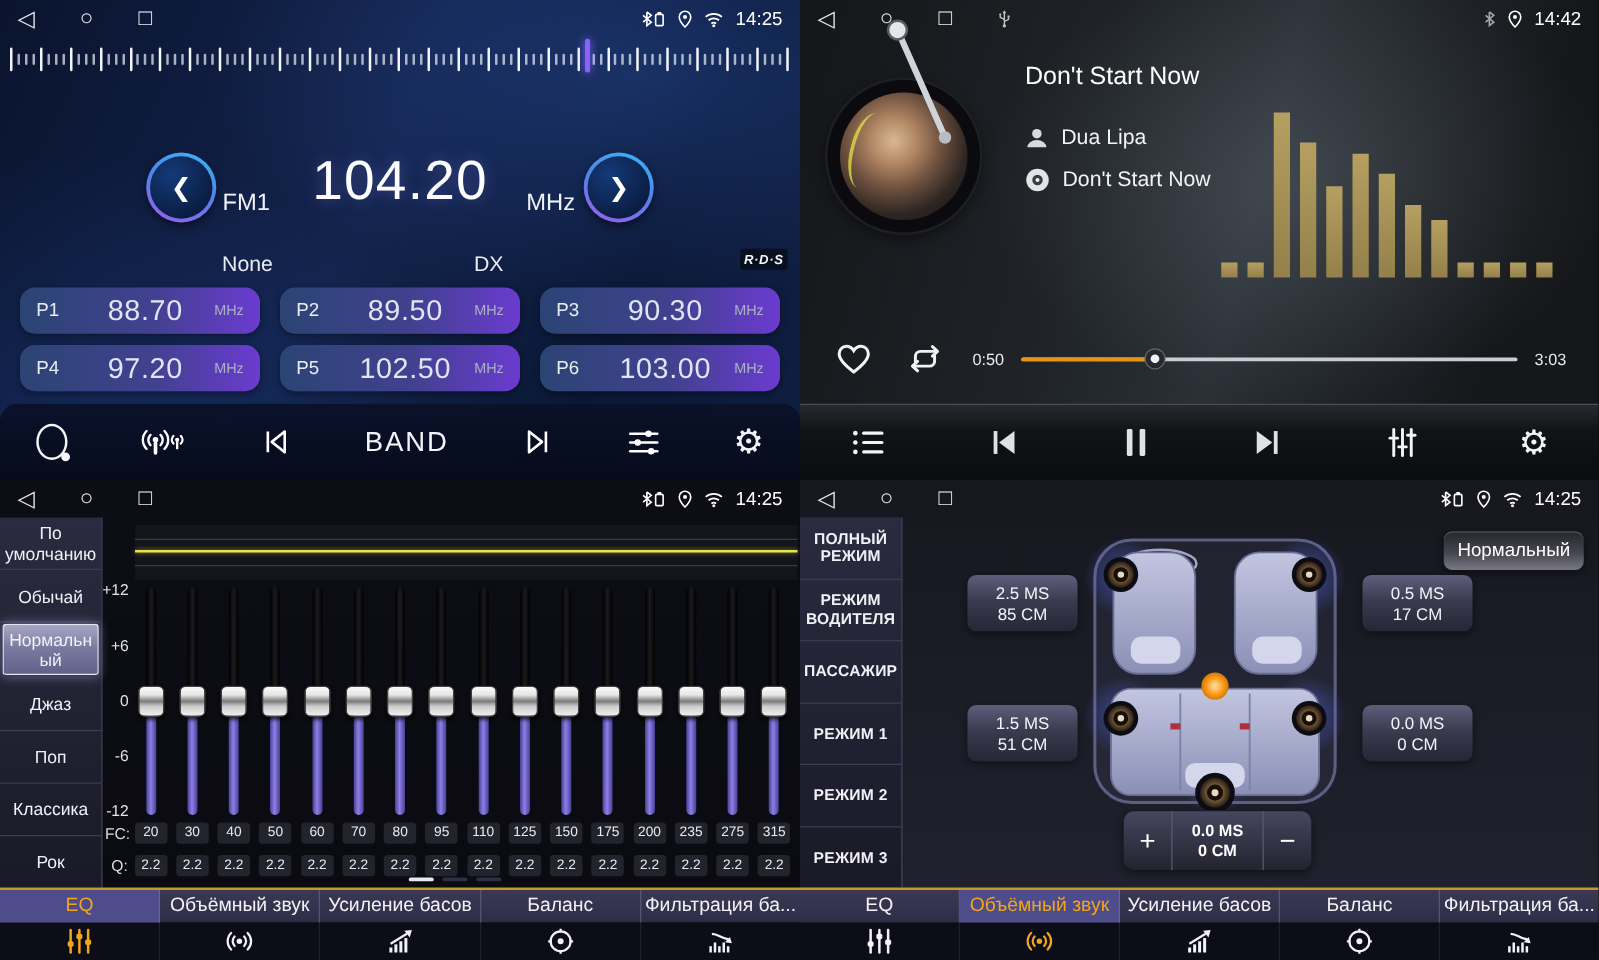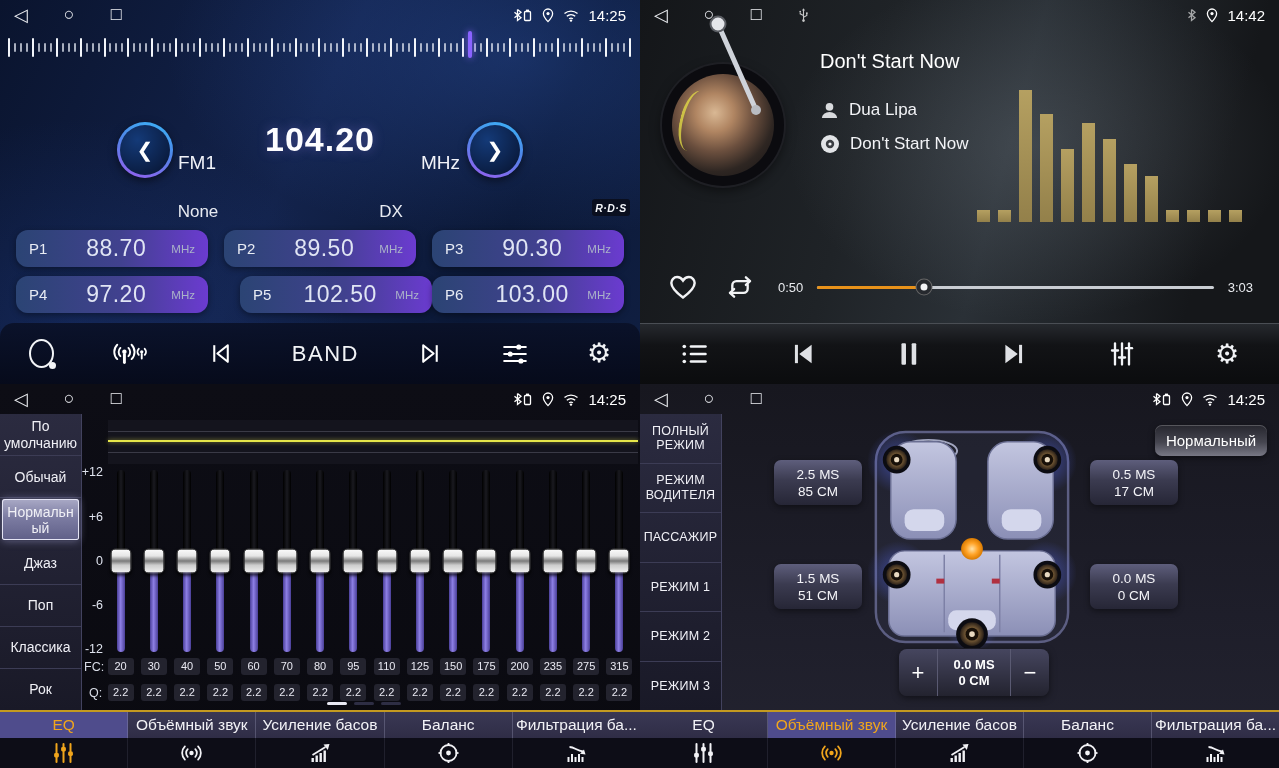--- a/index.html
+++ b/index.html
@@ -27,31 +27,31 @@
   .freq-scale{position:absolute;left:8px;right:8px;top:34px;height:26px;display:flex;justify-content:space-between;align-items:center}
   .tick{width:2px;height:9px;background:rgba(235,240,250,.7);border-radius:1px}
   .tick.major{height:19px;background:#f2f5fa}
   .freq-indicator{position:absolute;left:468px;top:31px;width:4px;height:27px;border-radius:2px;background:#8a63ff;box-shadow:0 0 7px #8a63ff;z-index:3}
   .freq-labels{position:absolute;left:8px;right:8px;top:63px;display:flex;justify-content:space-between;padding:0 12px;font-size:13px;color:#d6dcea}
   .tune-btn{position:absolute;width:56px;height:56px;border-radius:50%;padding:3px;background:linear-gradient(200deg,#39b6f8 0%,#4f86e8 45%,#9a5cf0 100%);box-shadow:0 3px 8px rgba(0,0,0,.5)}
   .tune-btn .inner{width:100%;height:100%;border-radius:50%;background:radial-gradient(circle at 35% 30%,#143a78,#0a1c40 75%);display:flex;align-items:center;justify-content:center;font-size:20px;color:#fff}
   #tune-down{left:117px;top:122px}
   #tune-up{left:467px;top:122px}
   .band-name{position:absolute;left:178px;top:152px;font-size:19px;color:#f0f2f8}
-  .freq-big{position:absolute;left:220px;top:120px;width:200px;text-align:center;font-size:34px;font-weight:bold;letter-spacing:1px;color:#fdfdff;text-shadow:0 0 12px rgba(160,140,255,.35)}
+  .freq-big{position:absolute;left:220px;top:120px;width:200px;text-align:center;font-size:44px;font-weight:normal;letter-spacing:1px;color:#fdfdff;text-shadow:0 0 12px rgba(160,140,255,.35)}
   .freq-unit{position:absolute;left:421px;top:152px;font-size:19px;color:#f0f2f8}
   .band-extra{position:absolute;left:160px;top:202px;width:76px;text-align:center;font-size:17px;color:#e8ebf2}
   .dx-label{position:absolute;left:366px;top:202px;width:50px;text-align:center;font-size:17px;color:#e8ebf2}
   .rds-badge{position:absolute;left:592px;top:199px;width:38px;height:17px;background:#0a0f1f;border-radius:3px;display:flex;align-items:center;justify-content:center;font-size:10.5px;font-weight:bold;font-style:italic;color:#f4f6fa;letter-spacing:.5px}
   .preset{position:absolute;width:192px;height:37px;border-radius:12px;background:linear-gradient(90deg,#2b4474 0%,#41418f 55%,#6b3bd0 100%);display:flex;align-items:center;padding:0 13px;box-shadow:0 2px 6px rgba(0,0,0,.4)}
   .preset .pid{font-size:15px;color:#e8ecf4;width:32px}
   .preset .pfreq{flex:1;text-align:center;font-size:23px;color:#e0e5f4;letter-spacing:.5px}
   .preset .punit{font-size:11.5px;color:#aab2c8}
   #p1{left:16px;top:230px}#p2{left:224px;top:230px}#p3{left:432px;top:230px}
-  #p4{left:16px;top:276px}#p5{left:240px;top:276px}#p6{left:432px;top:276px}
+  #p4{left:16px;top:276px}#p5{left:224px;top:276px}#p6{left:432px;top:276px}
   .toolbar{position:absolute;left:0;right:0;bottom:0;height:61px;display:flex;align-items:center;justify-content:space-around;z-index:6}
   #q1 .toolbar{background:linear-gradient(180deg,rgba(10,17,40,.93),rgba(6,10,26,.98));border-radius:14px 14px 0 0}
   #q2 .toolbar{background:linear-gradient(180deg,#26292e 0%,#121316 35%,#0b0c0e 100%);border-top:1px solid #4a4e54}
   .tb-ico{color:#f2f4f7;display:flex;align-items:center;justify-content:center}
   .band-label{font-size:22px;letter-spacing:1.5px;color:#f2f4f7}
   .gear{font-size:27px;line-height:1;color:#f2f4f7}
   .scan-ico{width:25px;height:29px;border:2.5px solid #f2f4f7;border-radius:50%;position:relative}
   .scan-ico::after{content:"";position:absolute;right:-4px;bottom:-3px;width:7px;height:7px;border-radius:50%;background:#f2f4f7}
 
   
@@ -71,21 +71,21 @@
   .prog-knob{position:absolute;top:50%;transform:translate(-50%,-50%);width:15px;height:15px;border-radius:50%;background:#f2f3f5;border:4px solid #26292e;box-shadow:0 0 0 1px #666}
   .ptime{font-size:13px;color:#e8eaee}
   .heart-ico{margin-right:26px}
   .repeat-ico{margin-right:22px}
 
   
   .side{position:absolute;left:0;top:30px;bottom:58px;width:82px;background:linear-gradient(180deg,#2b2b40 0%,#191927 100%);border-right:1px solid #42425e;display:flex;flex-direction:column;z-index:5}
   .side-item{flex:1;display:flex;align-items:center;justify-content:center;text-align:center;font-size:14px;color:#f0f0f6;border-bottom:1px solid #3c3c55;padding:2px 3px;line-height:1.15;word-break:break-word}
   .side-item:last-child{border-bottom:none}
   .side-item.sel{background:linear-gradient(180deg,#aaaac6 0%,#7c7ca2 45%,#5f5f88 100%);box-shadow:inset 0 0 0 1px #e4e4f4,0 0 9px rgba(200,200,255,.4);border-radius:3px;margin:1px 2px}
-  #q4 .side-item{font-size:12.5px;font-weight:normal;letter-spacing:.2px}
+  #q4 .side-item{font-size:12.5px;font-weight:bold;letter-spacing:.2px}
   .tabbar{position:absolute;left:0;right:0;bottom:0;height:58px;border-top:2px solid #c49a20;z-index:8}
   .tab-labels{display:flex;height:26px;background:linear-gradient(180deg,#3a3854,#2f2d46)}
   .tab-label{flex:1;display:flex;align-items:center;justify-content:center;font-size:15.5px;color:#f2f2f6;border-right:1px solid rgba(140,140,170,.4);white-space:nowrap;overflow:hidden}
   .tab-label:last-child{border-right:none}
   .tab-label.sel{background:#4f4c8c;color:#f0a51c}
   .tab-icons{display:flex;height:30px;background:#0d0d17;align-items:center}
   .tab-icon{flex:1;height:100%;display:flex;align-items:center;justify-content:center;color:#f2f2f6;border-right:1px solid rgba(120,120,150,.18)}
   .tab-icon:last-child{border-right:none}
   .tab-icon.sel{color:#f0a51c}
   .tab-icon svg{width:27px;height:24px}

